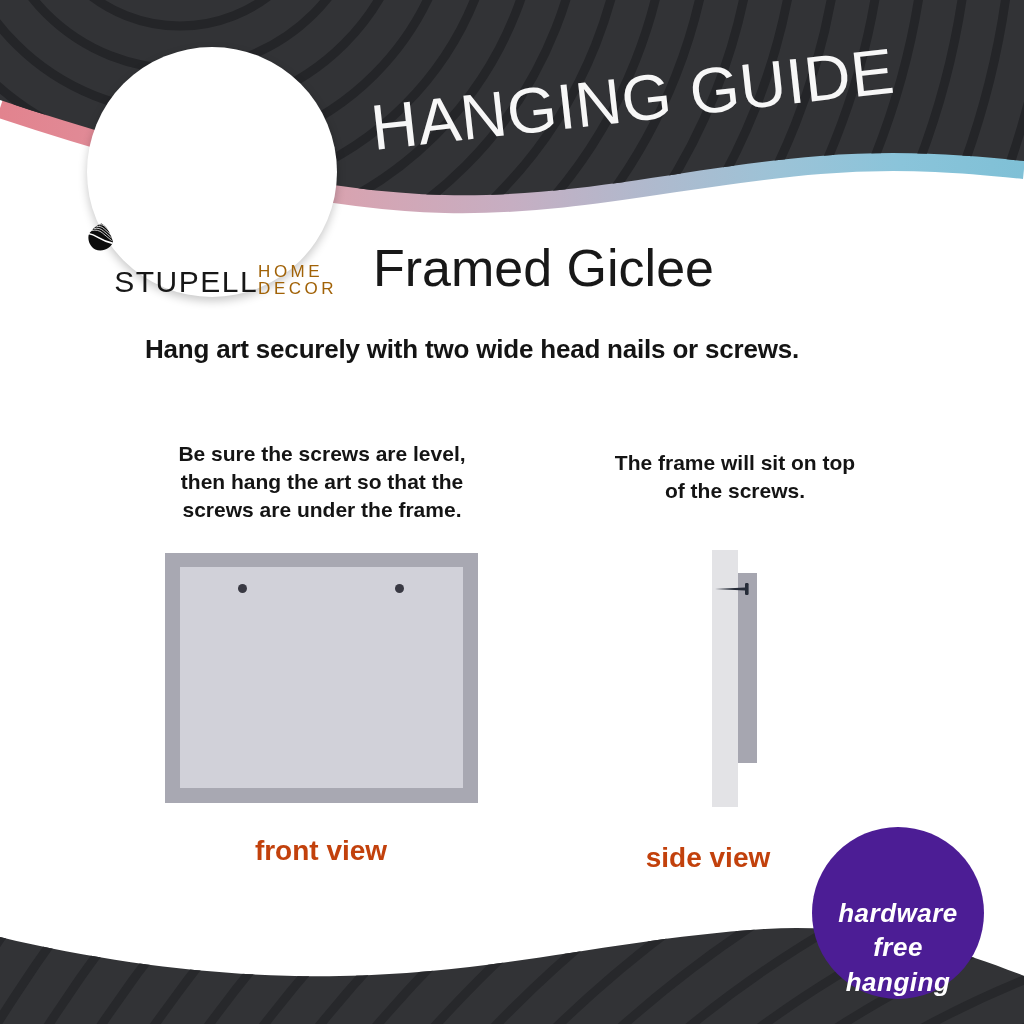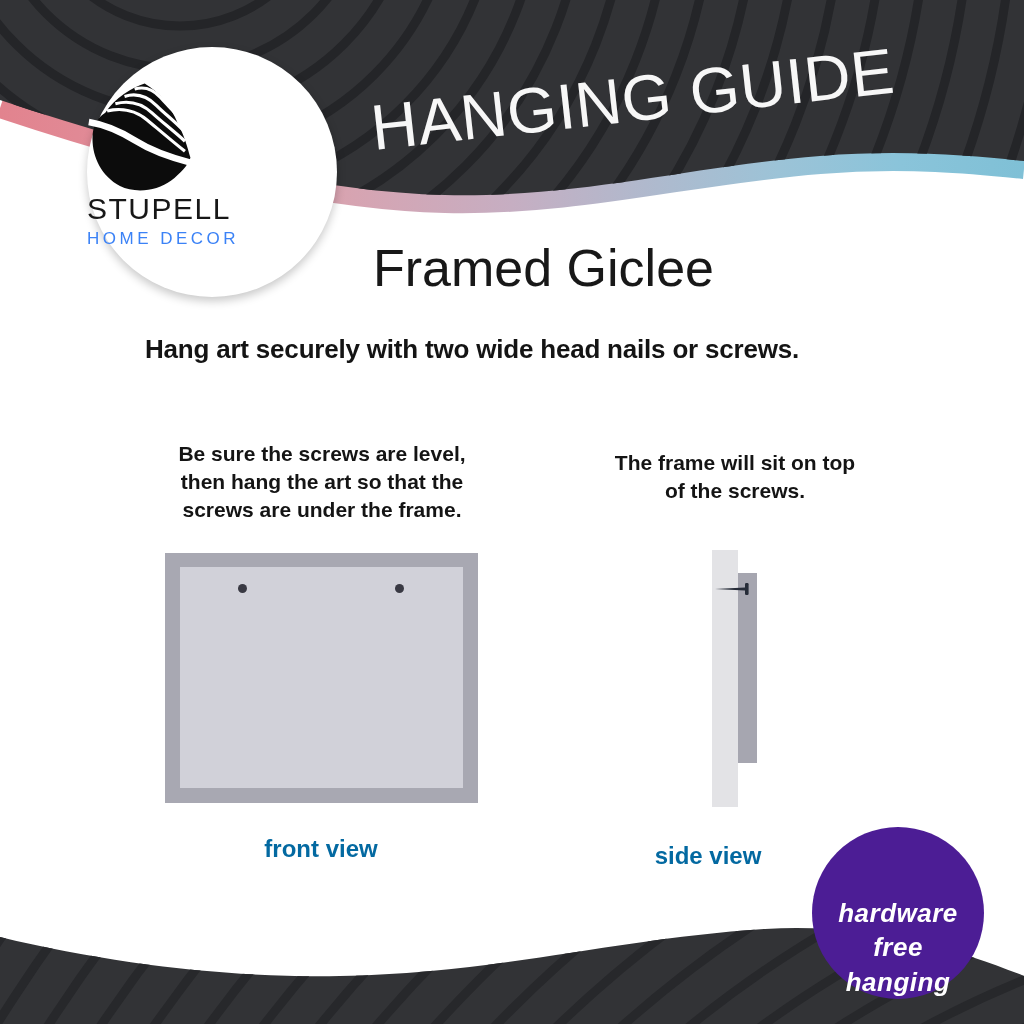--- a/index.html
+++ b/index.html
@@ -9,25 +9,25 @@
     font-family:"Liberation Sans","DejaVu Sans",sans-serif;
     color:#1a1a1a;
   }
   .canvas svg.bg{position:absolute;left:0;top:0;}
   .abs{position:absolute;}
 
   
   .logo-circle{
     left:87px;top:47px;width:250px;height:250px;border-radius:50%;
     background:#ffffff;box-shadow:0 4px 10px rgba(0,0,0,.22);
-    display:flex;flex-direction:column;align-items:flex-start;
+    display:flex;flex-direction:row;align-items:flex-end;
   }
   .logo-swirl{margin-top:25px;}
   .brand-name{font-size:30px;letter-spacing:1.5px;color:#171717;margin-top:0px;line-height:1;}
-  .brand-tagline{font-size:17px;letter-spacing:3.5px;color:#3b82f6;margin-top:6px;line-height:1;}
+  .brand-tagline{font-size:17px;letter-spacing:3.5px;color:#a16207;margin-top:6px;line-height:1;}
 
   .page-title{
     left:372px;top:96px;font-size:64px;line-height:1;letter-spacing:.5px;
     color:#f7f7f7;white-space:nowrap;
     transform:rotate(-6.3deg);transform-origin:0 60%;
   }
   .product-title{left:314px;top:242px;width:400px;text-align:right;font-size:52px;line-height:1;color:#181818;}
   .intro-line{left:0;top:334px;width:944px;text-align:center;font-size:26px;font-weight:700;letter-spacing:-.2px;color:#141414;}
 
   .note{font-weight:700;font-size:21px;line-height:1.34;text-align:center;white-space:pre-line;color:#141414;}
@@ -40,21 +40,21 @@
   .screw-dot{position:absolute;width:9px;height:9px;border-radius:50%;background:#393943;top:17px;}
   .screw-dot.left{left:58px;}
   .screw-dot.right{left:215px;}
 
   
   .side-view{left:712px;top:550px;width:60px;height:258px;}
   .side-wall{position:absolute;left:0;top:0;width:26px;height:257px;background:#e3e3e6;}
   .side-rail{position:absolute;left:26px;top:23px;width:19px;height:190px;background:#a6a6b0;}
   .nail{position:absolute;left:0px;top:31px;}
 
-  .caption{font-weight:700;font-size:24px;text-align:center;color:#0369a1;line-height:1;}
+  .caption{font-weight:700;font-size:28px;text-align:center;color:#c2410c;line-height:1;}
   .caption-front{left:221px;top:837px;width:200px;}
   .caption-side{left:608px;top:844px;width:200px;}
 
   .badge{
     left:812px;top:827px;width:172px;height:172px;border-radius:50%;
     background:#4c1d95;display:flex;align-items:flex-end;justify-content:center;font-style:italic;
   }
   .badge-text{font-size:26px;font-weight:700;line-height:1.32;color:#ffffff;text-align:center;white-space:pre-line;letter-spacing:.5px;}
 </style>
 </head>

